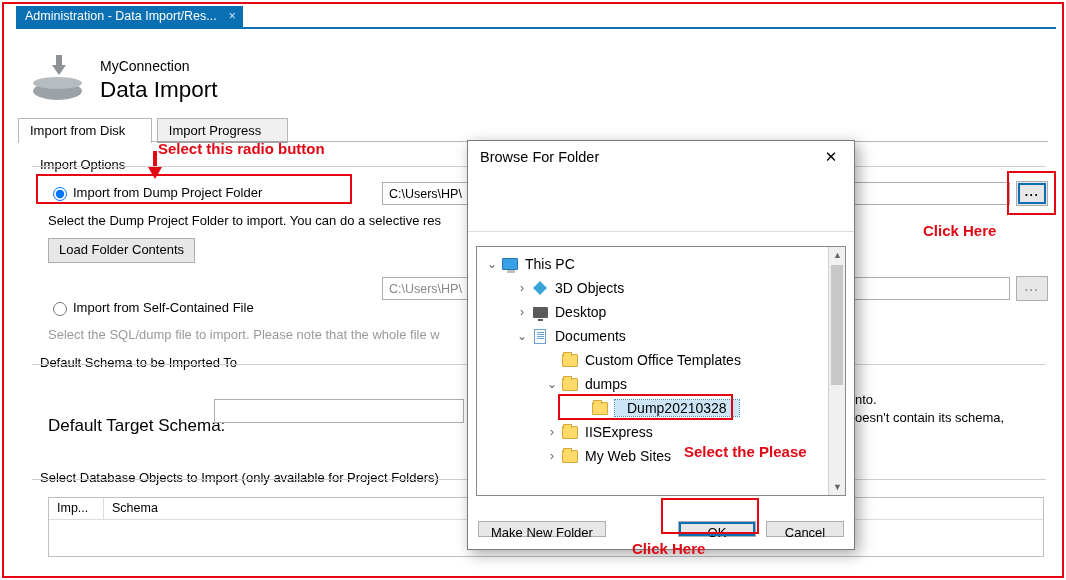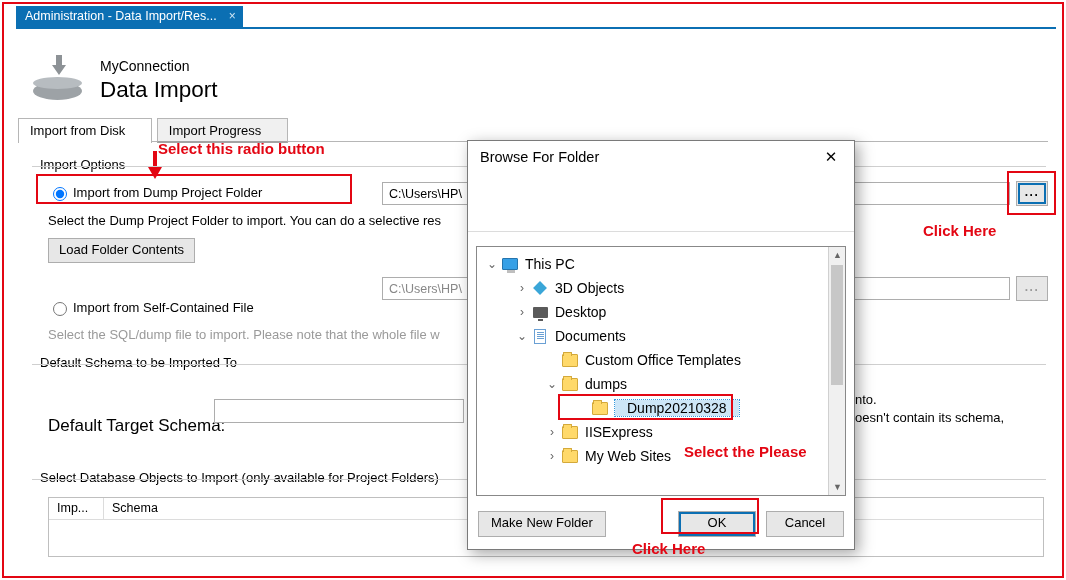--- a/index.html
+++ b/index.html
@@ -81,21 +81,21 @@
 .pcicon::after { content: ""; position: absolute; bottom: -4px; left: 4px; width: 8px; height: 3px; background: #bfbfbf; }
 .docicon { width: 12px; height: 15px; background: #fff; border: 1px solid #6aa0d4; position: relative; }
 .docicon::before { content: ""; position: absolute; top: 2px; left: 2px; width: 7px; height: 1px; background: #6aa0d4; box-shadow: 0 2px 0 #6aa0d4, 0 4px 0 #6aa0d4, 0 6px 0 #6aa0d4; }
 .cube { width: 14px; height: 14px; background: #3aa6d8; transform: rotate(45deg) scale(0.7); }
 .deskicon { width: 15px; height: 11px; background: #5a5a5a; border-radius: 1px; position: relative; }
 .deskicon::after { content: ""; position: absolute; bottom: -3px; left: 5px; width: 5px; height: 2px; background: #5a5a5a; }
 
 .node.sel .lbl { background: #cde6f7; outline: 1px dotted #3399dd; padding: 0 12px; }
 
 .dlg-btns { position: absolute; bottom: 12px; left: 10px; right: 10px; display: flex; }
-.dlg-btns .btn2 { height: 26px; border: 1px solid #adadad; background: #e7e7e7; font-size: 13px; padding: 3px 12px; }
+.dlg-btns .btn2 { height: 16px; border: 1px solid #adadad; background: #e7e7e7; font-size: 13px; padding: 3px 12px; }
 .btn2.ok { outline: 2px solid #0b6fb3; outline-offset: -3px; }
 </style>
 </head>
 <body>
 
 <div class="outer-border"></div>
 
 <div class="app-tab">
   <span>Administration - Data Import/Res...</span>
   <span class="tab-x">×</span>

